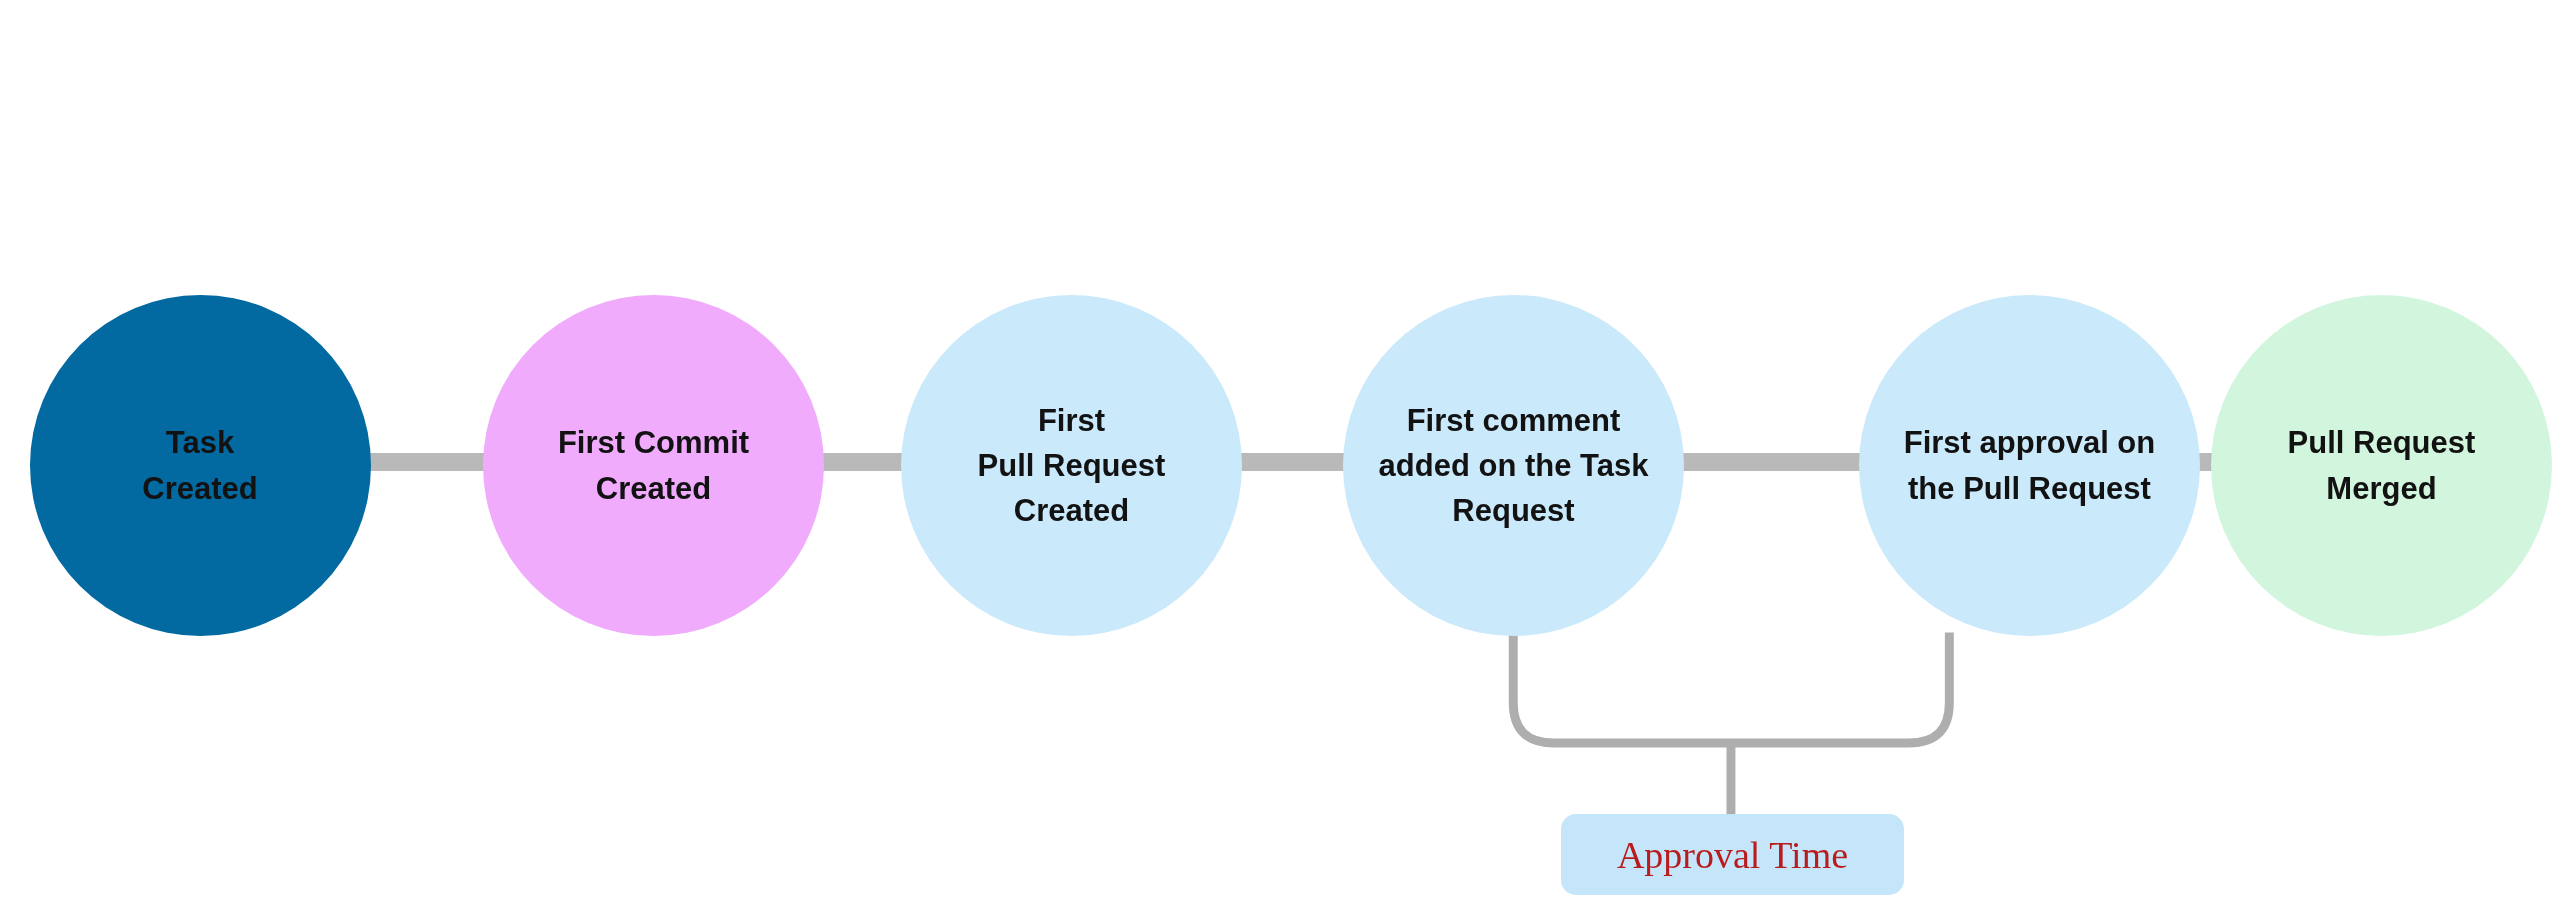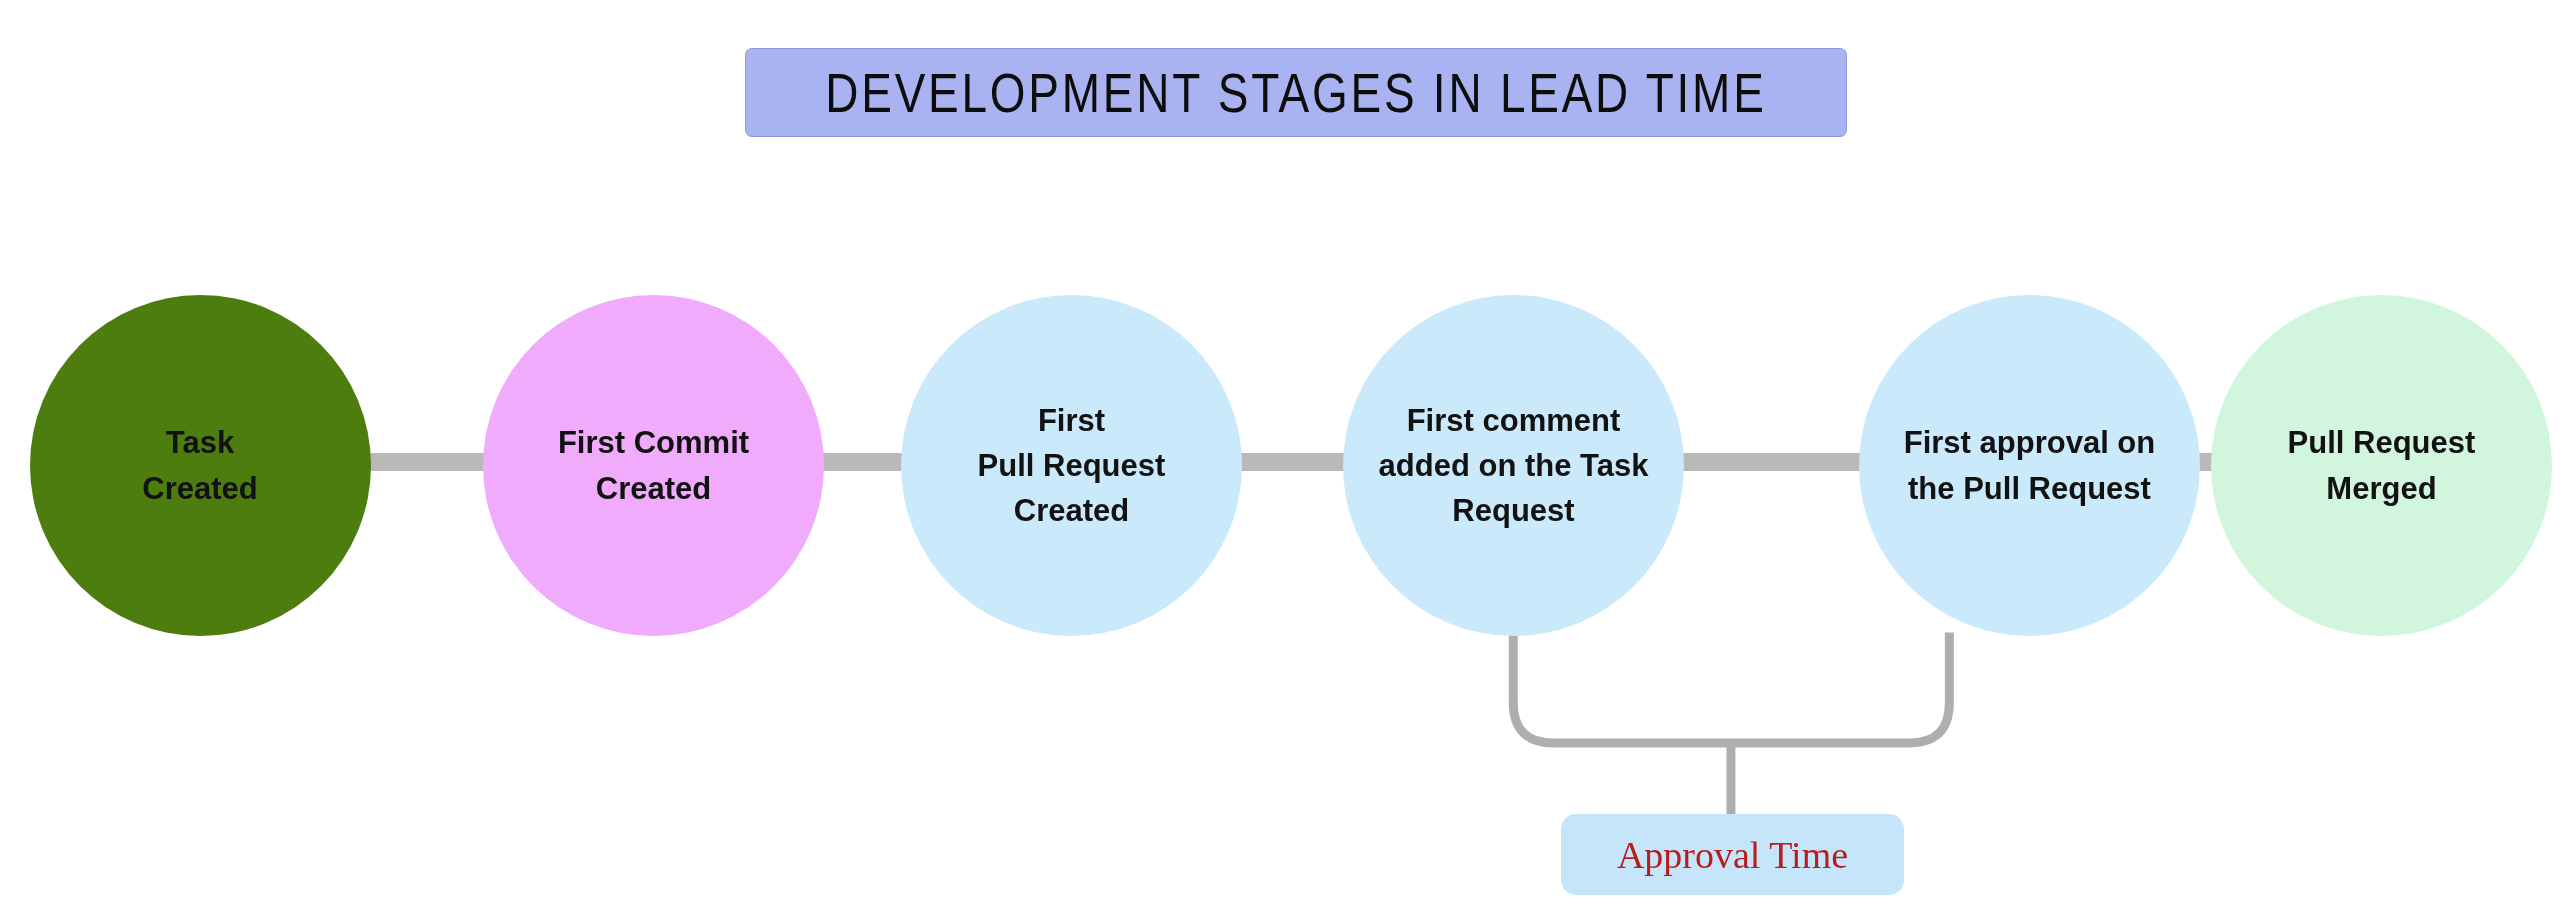--- a/index.html
+++ b/index.html
@@ -107,31 +107,28 @@
     font-weight: 500;
     white-space: nowrap;
     color: #b91c1c;
   }
 </style>
 </head>
 <body>
 
 <div class="canvas">
 
-  <div class="title-box" style="background: rgb(169, 179, 241);">
-    <span class="title-text">DEVELOPMENT STAGES IN LEAD TIME</span>
-  </div>
 
   <div class="connector" style="background: rgb(185, 185, 185);"></div>
 
   <svg class="bracket" viewBox="0 0 3750 1344">
     <path d="M2203 921 L2203 1023 Q2203 1082 2262 1082 L2779 1082 Q2838 1082 2838 1023 L2838 921 M2520 1082 L2520 1190" fill="none" stroke-width="13" stroke-linejoin="round" stroke="#aeaeae"></path>
   </svg>
 
-  <div class="stage s1" style="background: #4d7c0f;">
+  <div class="stage s1" style="background: #0369a1;">
     <span class="stage-label">Task
 Created</span>
   </div>
 
   <div class="stage s2" style="background: #f0abfc;">
     <span class="stage-label">First Commit
 Created</span>
   </div>
 
   <div class="stage s3" style="background: rgb(202, 233, 251);">

